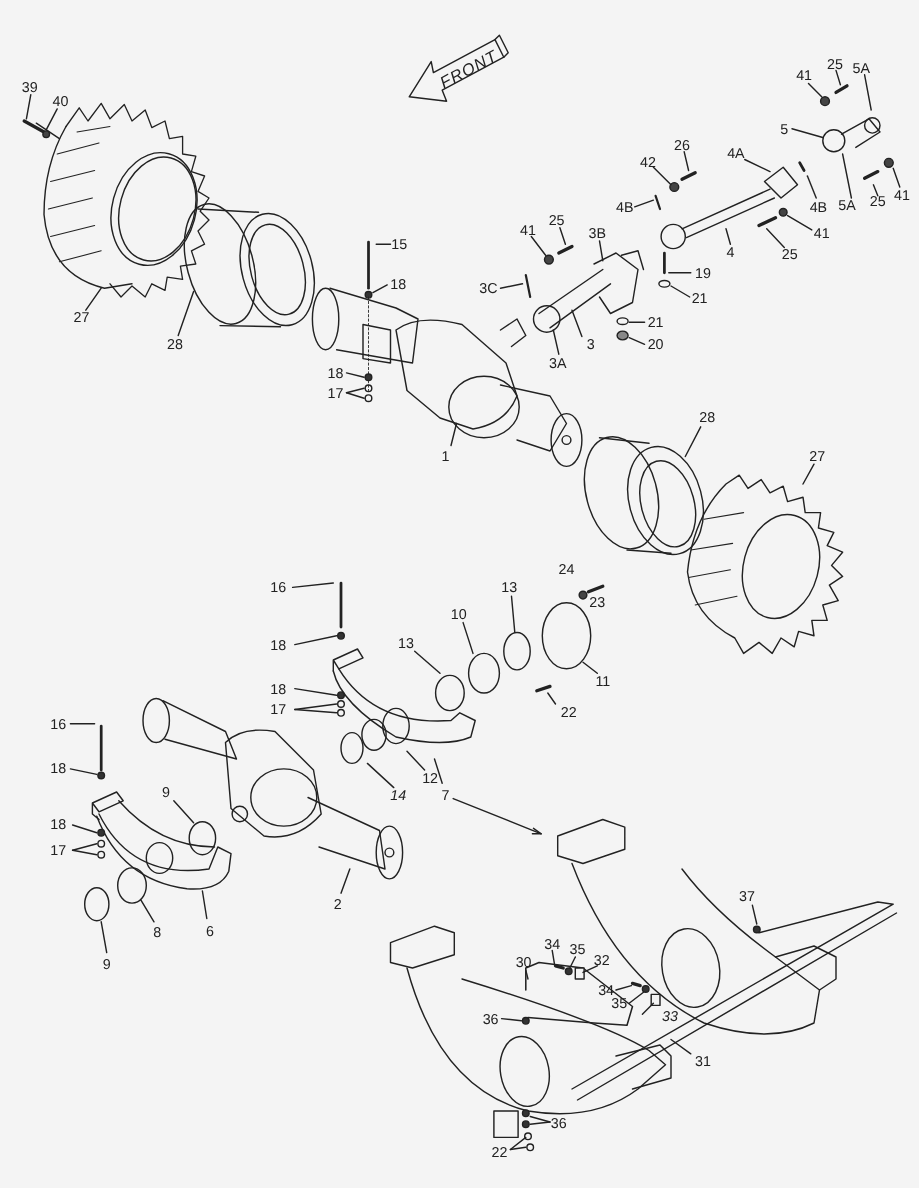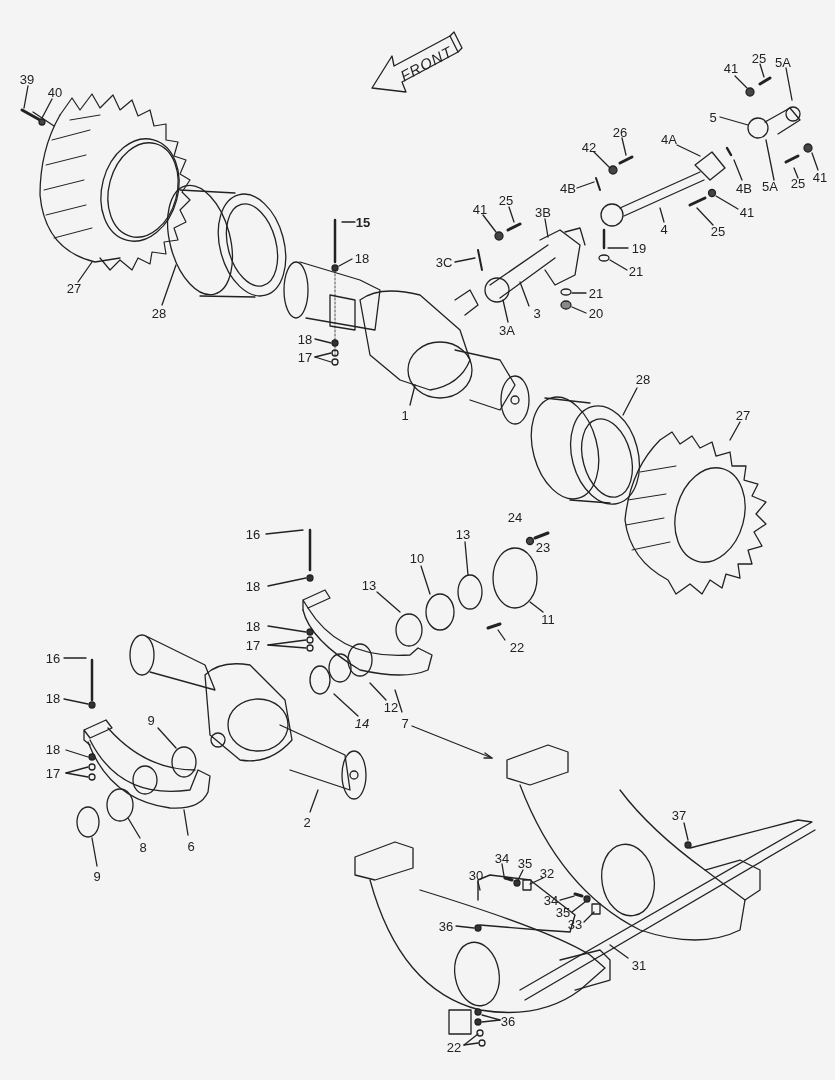--- a/index.html
+++ b/index.html
@@ -257,21 +257,21 @@
       <line x1="584" y1="922" x2="594" y2="912"></line>
   <line x1="628" y1="958" x2="610" y2="945"></line>
 </svg>
 
 <div class="front-text">FRONT</div>
 <div id="callouts">
       <div class="lbl" style="left: 27px; top: 79px;">39</div>
       <div class="lbl" style="left: 55px; top: 92px;">40</div>
       <div class="lbl" style="left: 74px; top: 288px;">27</div>
       <div class="lbl" style="left: 159px; top: 313px;">28</div>
-      <div class="lbl" style="left: 363px; top: 222px; font-weight: bold;">15</div>
+      <div class="lbl" style="left: 363px; top: 222px;">15</div>
       <div class="lbl" style="left: 362px; top: 258px;">18</div>
       <div class="lbl" style="left: 305px; top: 339px;">18</div>
       <div class="lbl" style="left: 305px; top: 357px;">17</div>
       <div class="lbl" style="left: 405px; top: 415px;">1</div>
       <div class="lbl" style="left: 444px; top: 262px;">3C</div>
       <div class="lbl" style="left: 480px; top: 209px;">41</div>
       <div class="lbl" style="left: 506px; top: 200px;">25</div>
       <div class="lbl" style="left: 543px; top: 212px;">3B</div>
       <div class="lbl" style="left: 537px; top: 313px;">3</div>
       <div class="lbl" style="left: 507px; top: 330px;">3A</div>
@@ -319,19 +319,19 @@
       <div class="lbl" style="left: 143px; top: 847px;">8</div>
       <div class="lbl" style="left: 191px; top: 846px;">6</div>
       <div class="lbl" style="left: 97px; top: 876px;">9</div>
       <div class="lbl" style="left: 679px; top: 815px;">37</div>
       <div class="lbl" style="left: 502px; top: 858px;">34</div>
       <div class="lbl" style="left: 525px; top: 863px;">35</div>
       <div class="lbl" style="left: 547px; top: 873px;">32</div>
       <div class="lbl" style="left: 476px; top: 875px;">30</div>
       <div class="lbl" style="left: 551px; top: 900px;">34</div>
       <div class="lbl" style="left: 563px; top: 912px;">35</div>
-      <div class="lbl" style="left: 575px; top: 924px;">33</div>
+      <div class="lbl" style="left: 609px; top: 924px; font-style: italic;">33</div>
       <div class="lbl" style="left: 446px; top: 926px;">36</div>
       <div class="lbl" style="left: 639px; top: 965px;">31</div>
       <div class="lbl" style="left: 508px; top: 1021px;">36</div>
       <div class="lbl" style="left: 454px; top: 1047px;">22</div>
     </div>
 </div>
 
 </body></html>

